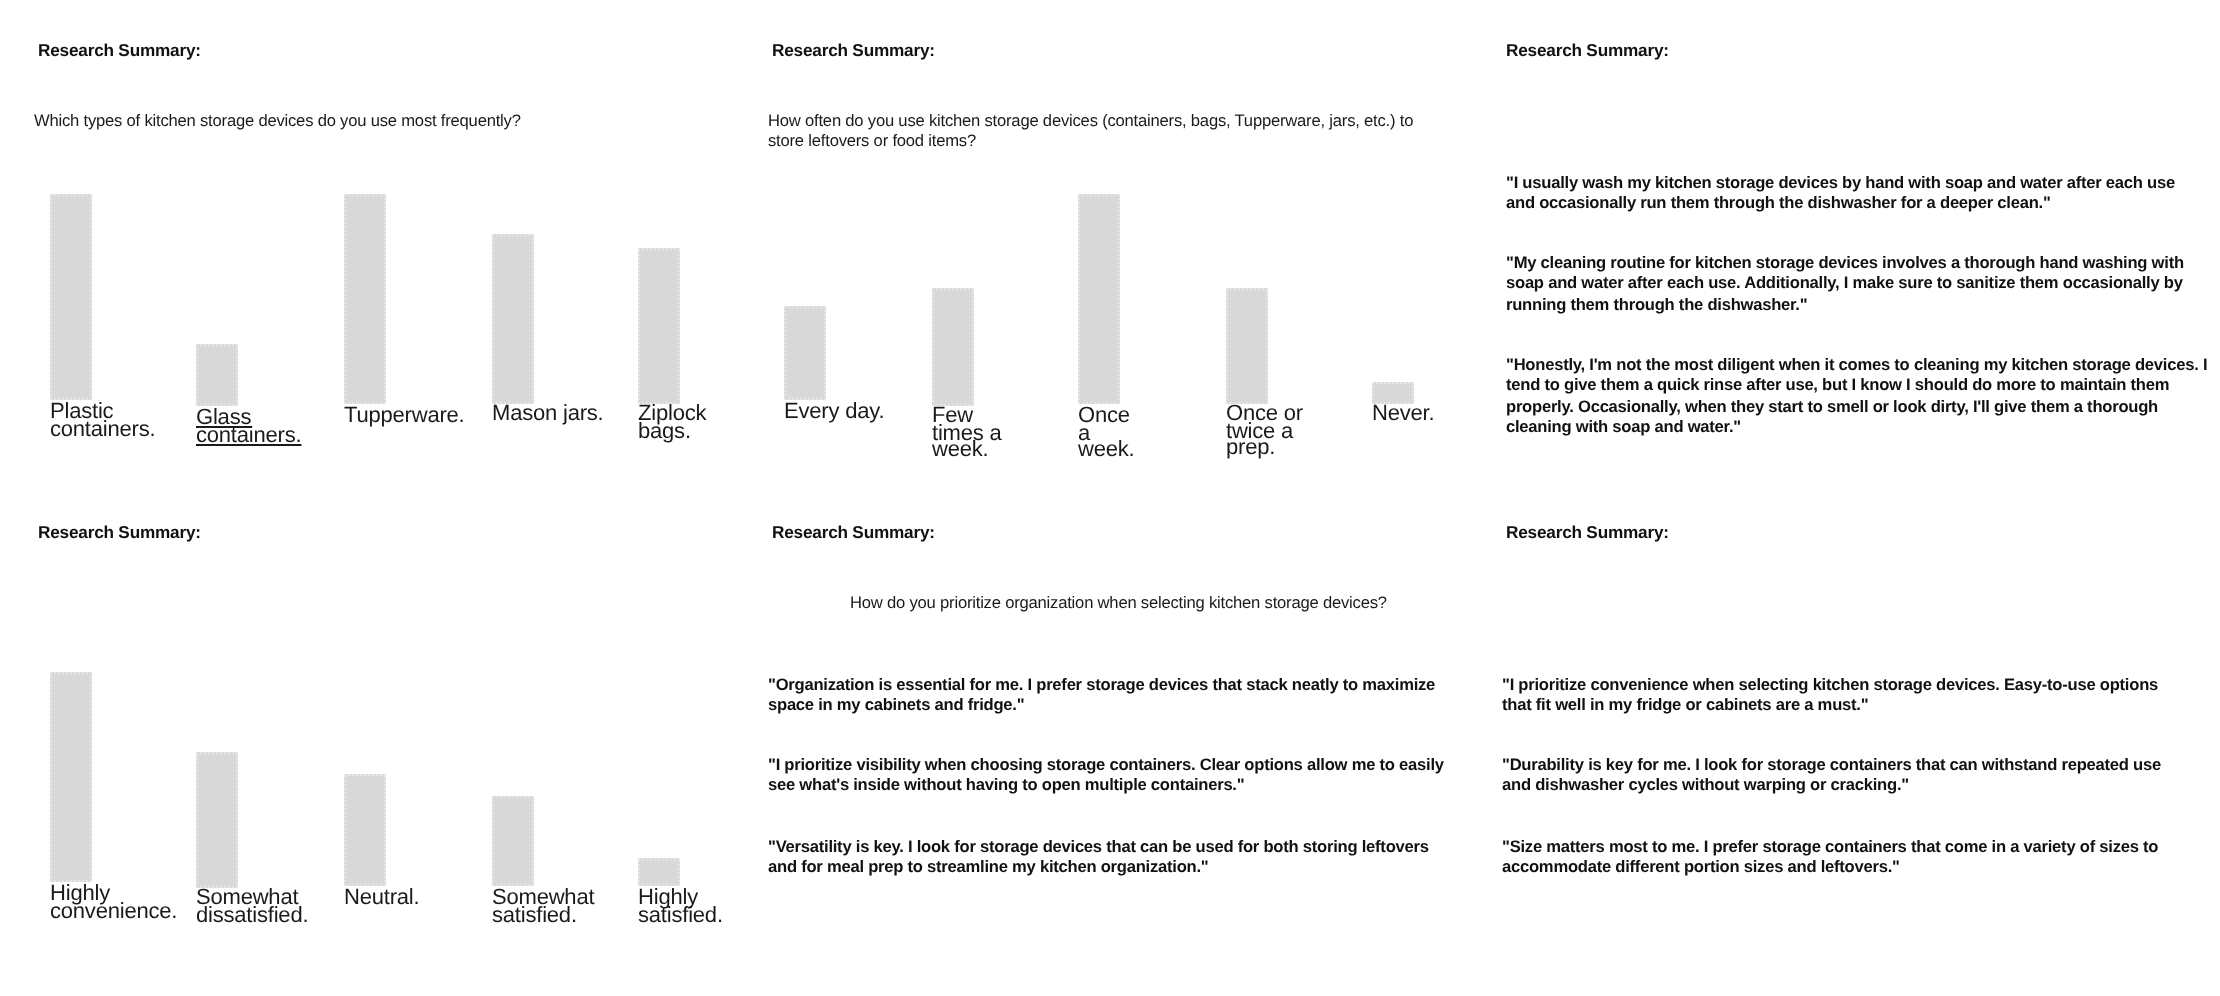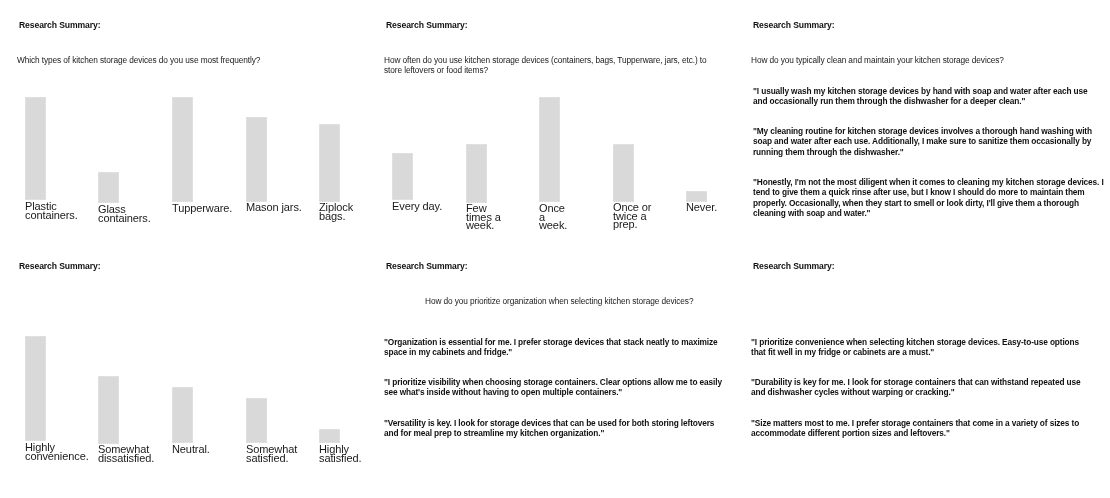--- a/index.html
+++ b/index.html
@@ -15,21 +15,21 @@
 </head>
 <body>
 
 <div class="panel" style="left:0;top:0;">
   <div class="heading" style="left:19px;top:20px;">Research Summary:</div>
   <div class="question" style="left:17px;top:55px;width:340px;">Which types of kitchen storage devices do you use most frequently?</div>
   <div>
     <div class="bar" style="left:25px;top:97px;height:103px;"></div>
     <div class="bar-label" style="left:25px;top:202px;width:50px;">Plastic containers.</div>
     <div class="bar" style="left:98px;top:172px;height:31px;"></div>
-    <div class="bar-label" style="left:98px;top:205px;width:50px;">Glass containers.</div>
+    <div class="bar-label" style="left:98px;top:205px;width:50px;text-decoration:underline;">Glass containers.</div>
     <div class="bar" style="left:172px;top:97px;height:105px;"></div>
     <div class="bar-label" style="left:172px;top:204px;">Tupperware.</div>
     <div class="bar" style="left:246px;top:117px;height:85px;"></div>
     <div class="bar-label" style="left:246px;top:203px;">Mason jars.</div>
     <div class="bar" style="left:319px;top:124px;height:78px;"></div>
     <div class="bar-label" style="left:319px;top:203px;width:36px;">Ziplock bags.</div>
   </div>
 </div>
 
 <div class="panel" style="left:370px;top:0;">
@@ -44,21 +44,20 @@
     <div class="bar-label" style="left:169px;top:204px;width:34px;">Once a week.</div>
     <div class="bar" style="left:243px;top:144px;height:58px;"></div>
     <div class="bar-label" style="left:243px;top:203px;width:58px;">Once or twice a prep.</div>
     <div class="bar" style="left:316px;top:191px;height:11px;"></div>
     <div class="bar-label" style="left:316px;top:203px;">Never.</div>
   </div>
 </div>
 
 <div class="panel" style="left:740px;top:0;width:370px;">
   <div class="heading" style="left:13px;top:20px;">Research Summary:</div>
-  <div class="question" style="left:11px;top:55px;width:350px;">How do you typically clean and maintain your kitchen storage devices?</div>
   <div class="quote" style="left:13px;top:86px;width:345px;">"I usually wash my kitchen storage devices by hand with soap and water after each use and occasionally run them through the dishwasher for a deeper clean."</div>
   <div class="quote" style="left:13px;top:126px;width:350px;">"My cleaning routine for kitchen storage devices involves a thorough hand washing with soap and water after each use. Additionally, I make sure to sanitize them occasionally by running them through the dishwasher."</div>
   <div class="quote" style="left:13px;top:177px;width:355px;">"Honestly, I'm not the most diligent when it comes to cleaning my kitchen storage devices. I tend to give them a quick rinse after use, but I know I should do more to maintain them properly. Occasionally, when they start to smell or look dirty, I'll give them a thorough cleaning with soap and water."</div>
 </div>
 
 <div class="panel" style="left:0;top:250px;">
   <div class="heading" style="left:19px;top:11px;">Research Summary:</div>
   <div>
     <div class="bar" style="left:25px;top:86px;height:105px;"></div>
     <div class="bar-label" style="left:25px;top:193px;width:50px;">Highly convenience.</div>

